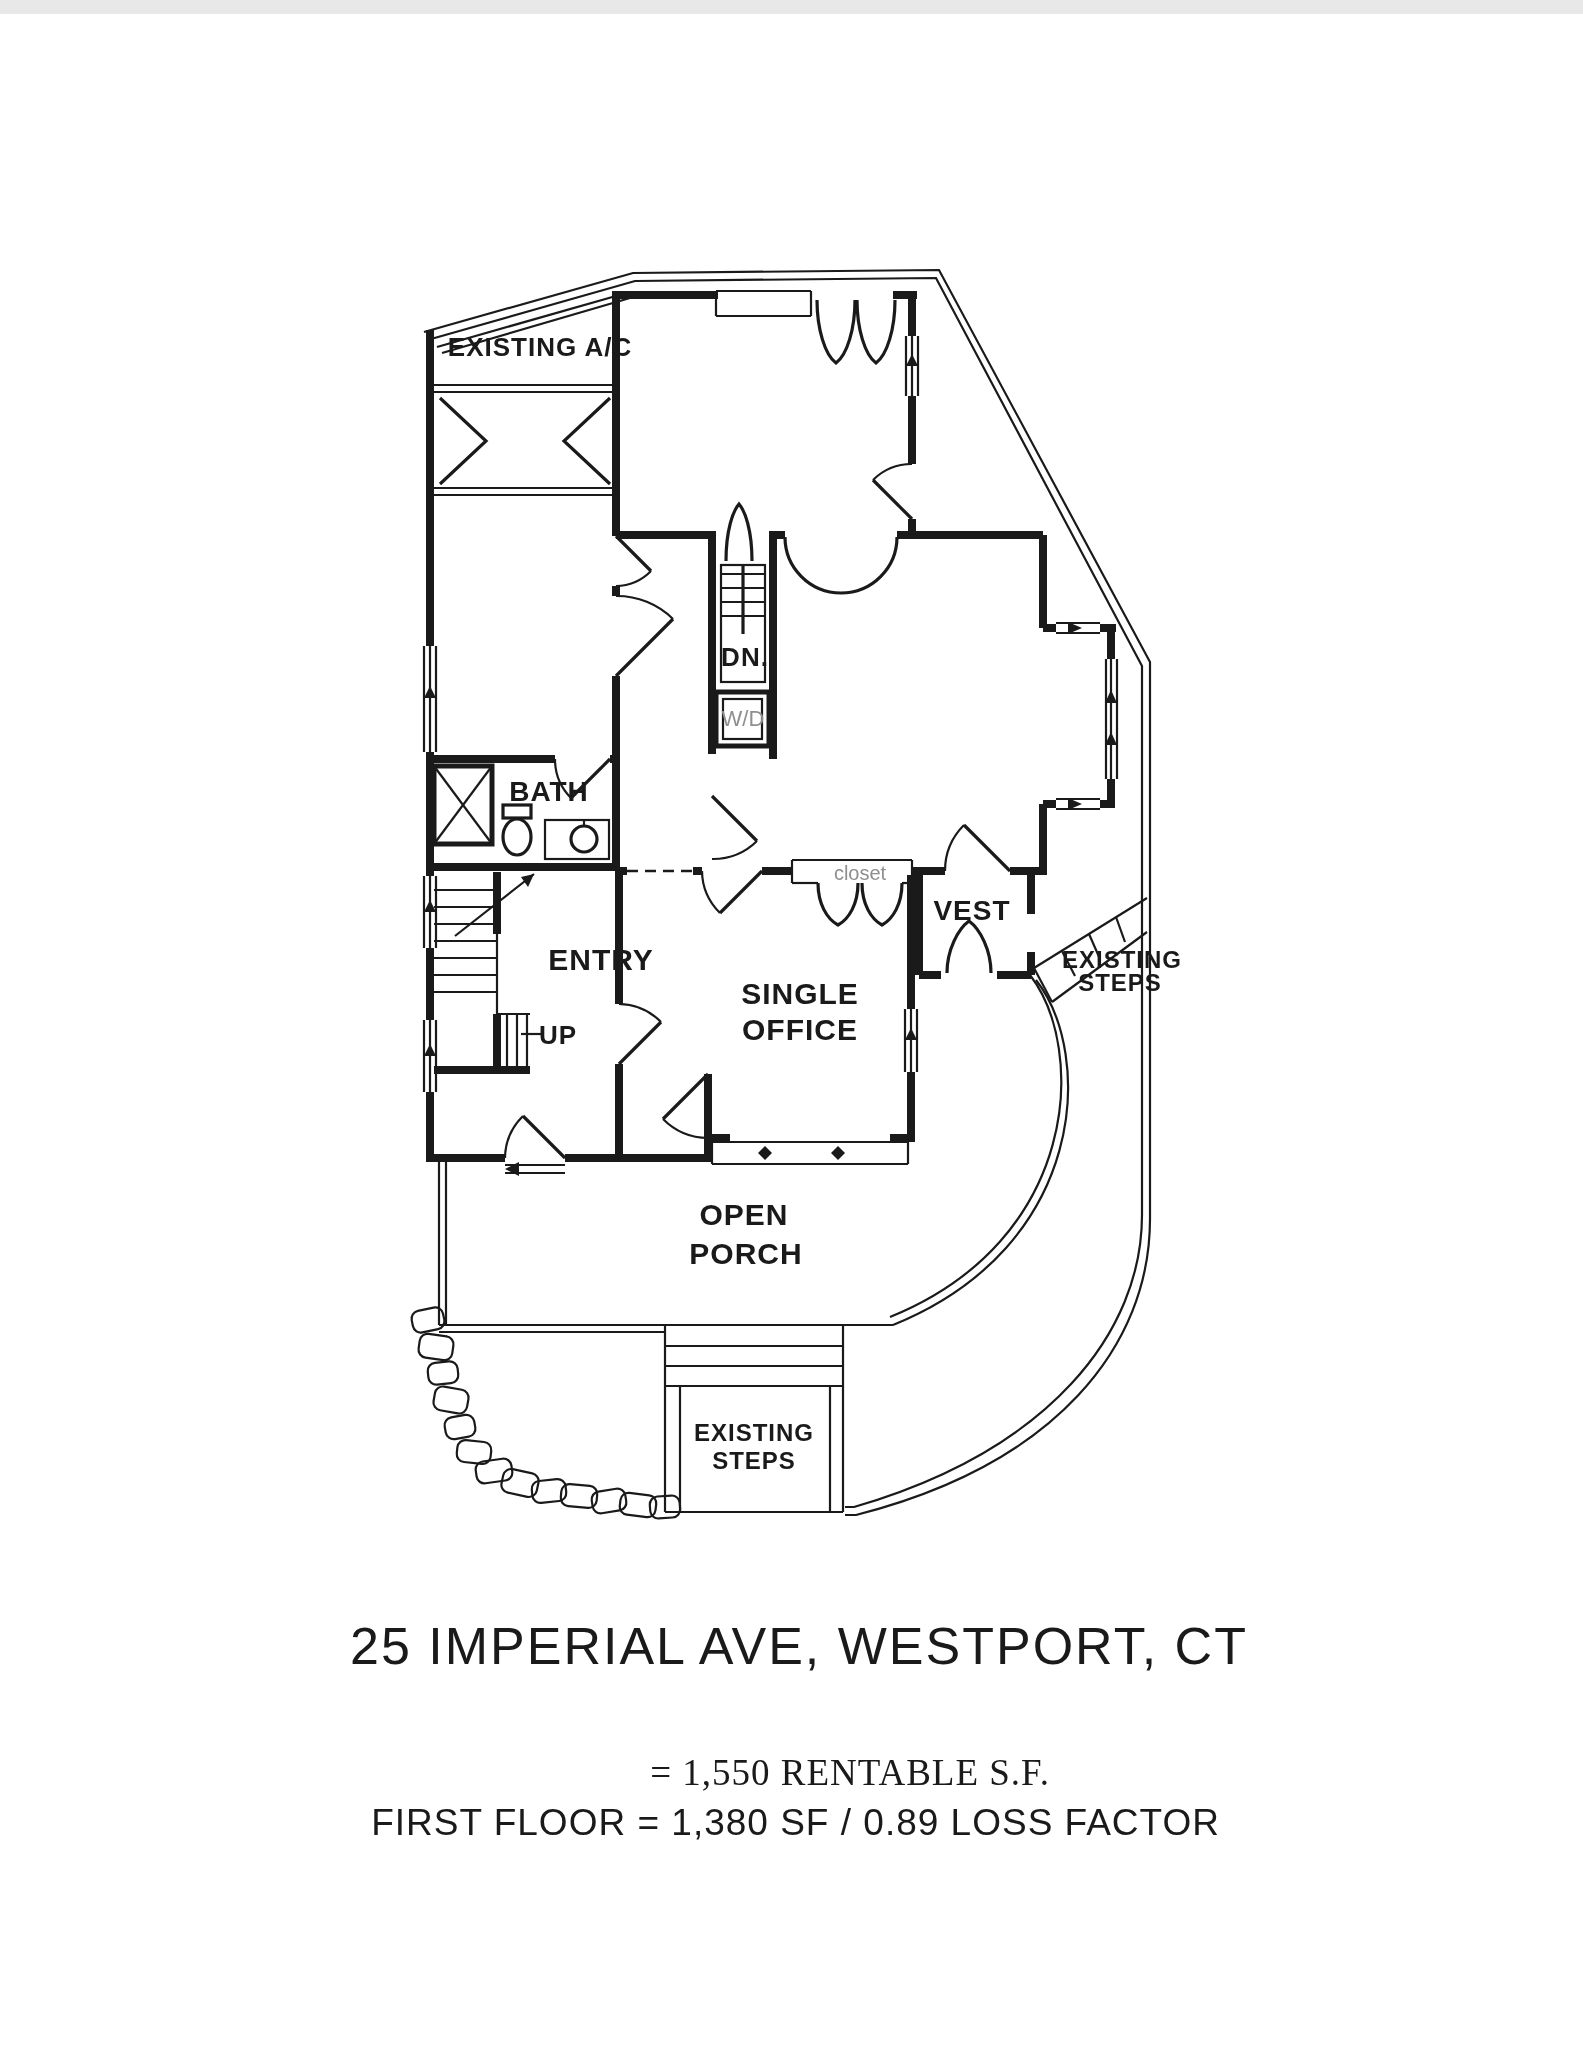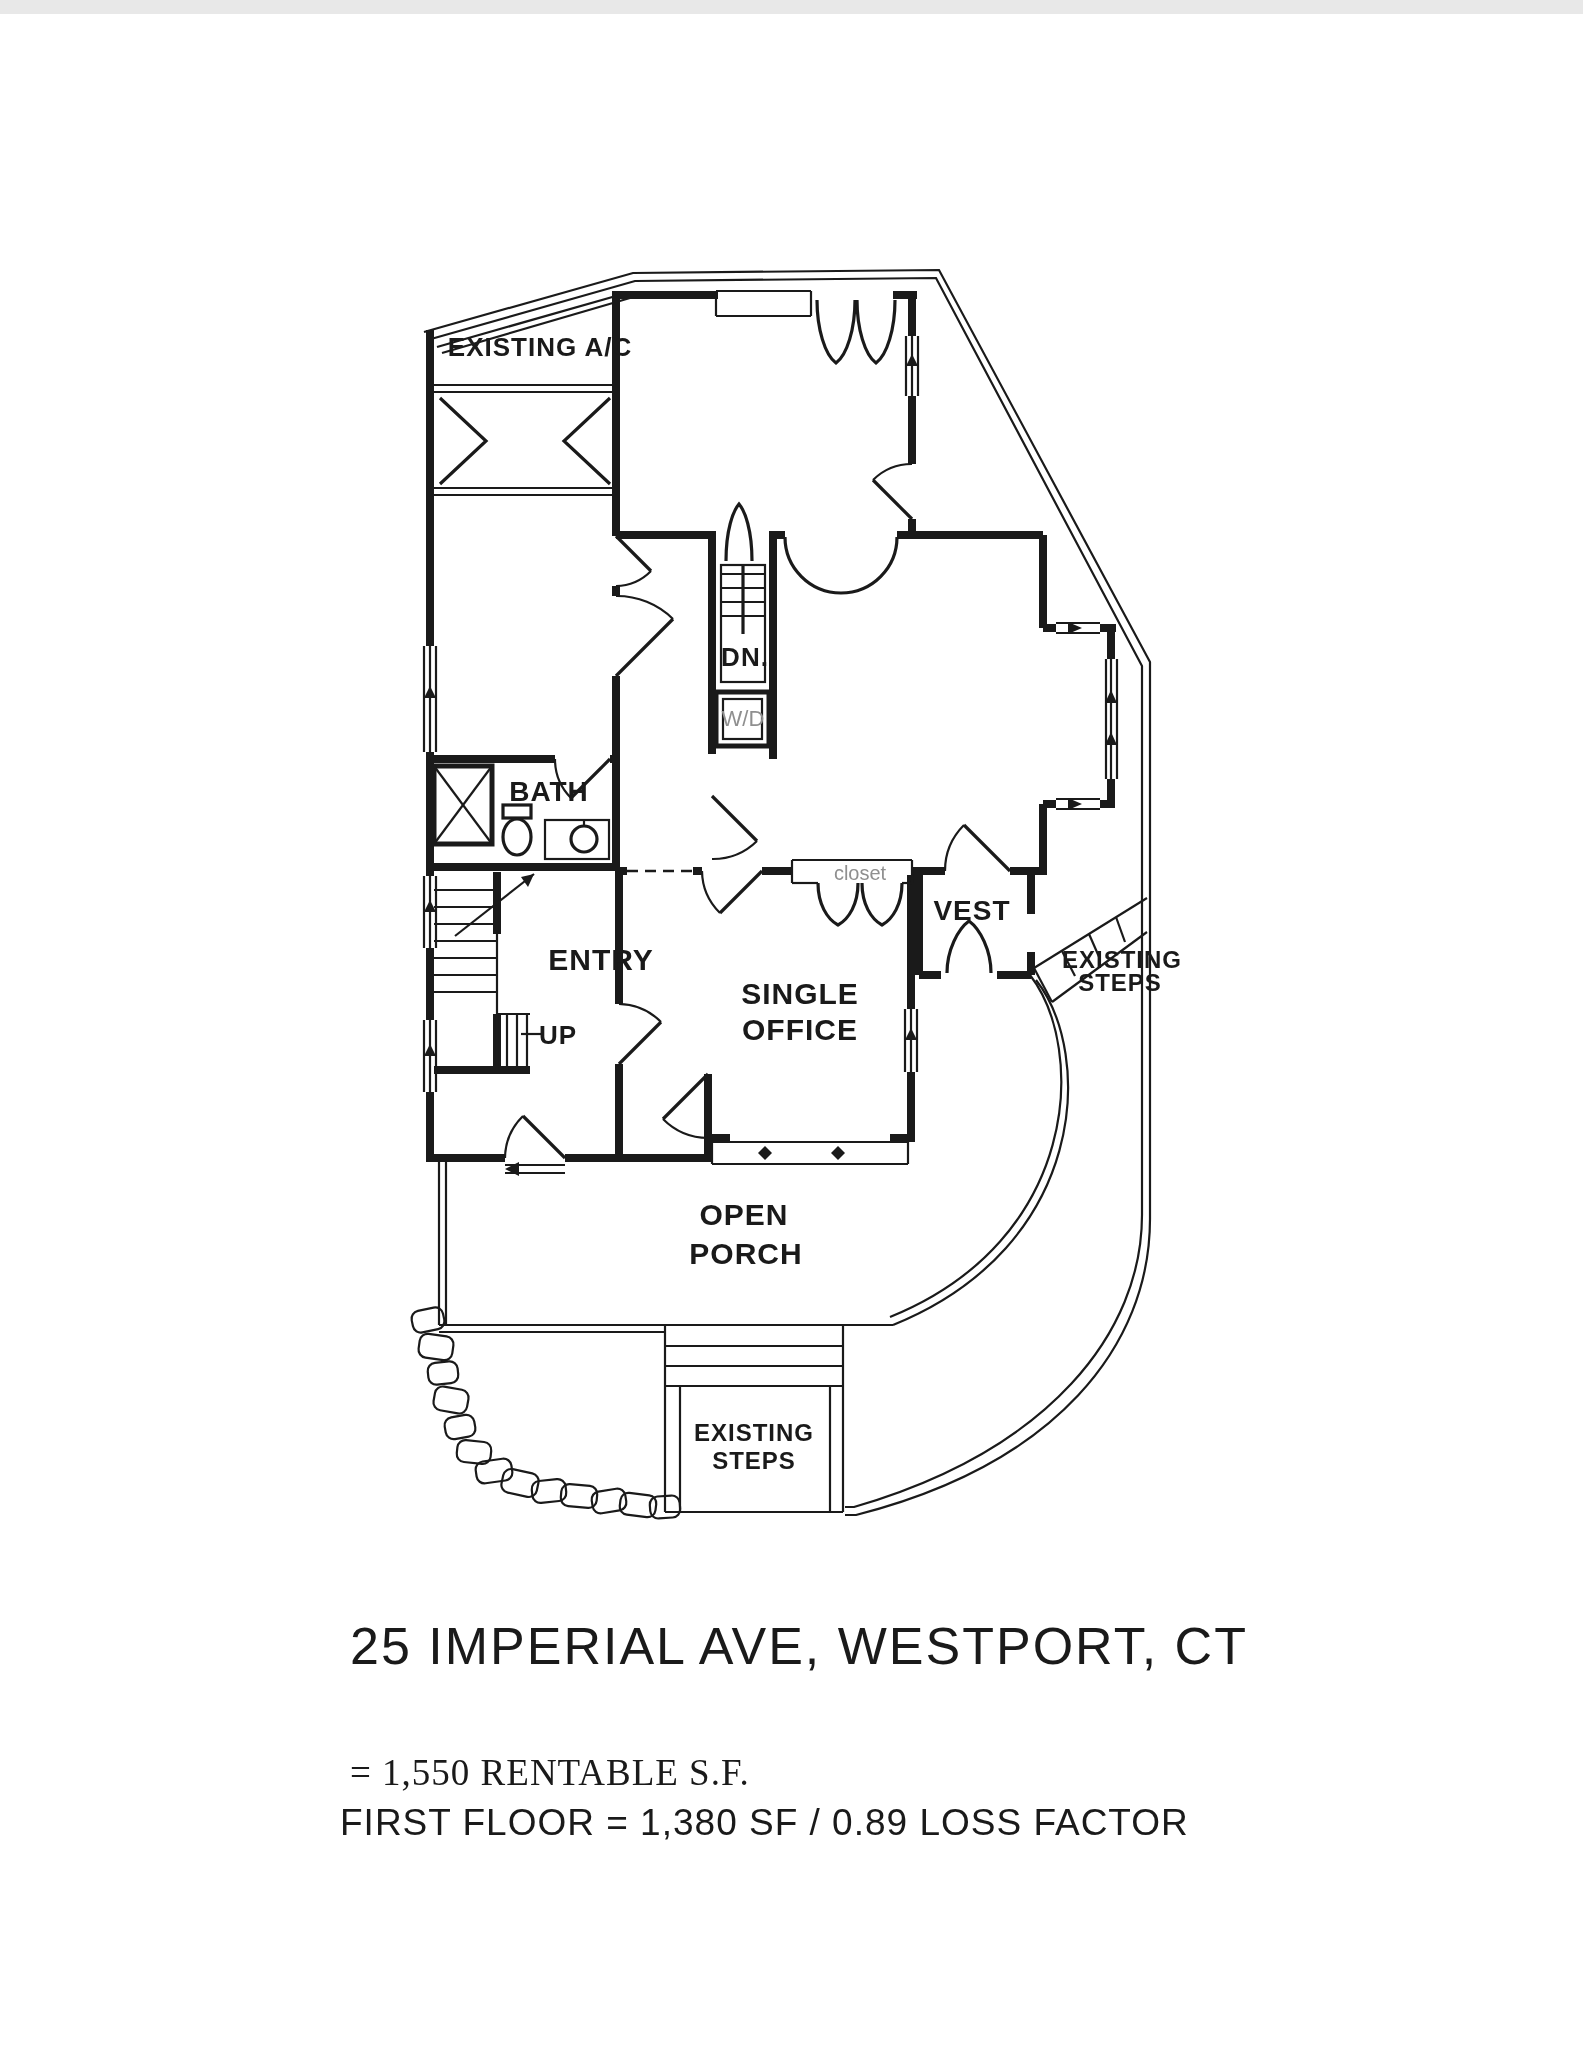--- a/index.html
+++ b/index.html
@@ -12,21 +12,21 @@
   
   .w  { stroke:var(--line); stroke-width:8;   fill:none; }          
   .w5 { stroke:var(--line); stroke-width:5;   fill:none; }
   .m  { stroke:var(--line); stroke-width:3.2; fill:none; }          
   .t  { stroke:var(--line); stroke-width:2.2; fill:none; }          
   .dash { stroke:var(--line); stroke-width:2.6; fill:none; stroke-dasharray:11 7; }
   .blk { fill:var(--line); stroke:none; }
   text.lbl  { fill:var(--line); font-weight:700; letter-spacing:1px; }
   text.mut  { fill:var(--muted); font-weight:400; }
   
-  .tb { position:absolute; color:var(--line); text-align:left; letter-spacing:2px; white-space:nowrap; }
+  .tb { position:absolute; color:var(--line); text-align:right; letter-spacing:2px; white-space:nowrap; }
   .tb-address { left:350px; top:1602px; width:874px; font-size:52px; }
   .tb-title   { left:350px; top:1684px; width:874px; font-size:49px; }
   .tb-title span { display:inline-block; padding:0 8px 10px 8px; border-bottom:4px solid var(--line); }
   .tb-area1   { left:340px; top:1788px; width:880px; font-size:37px; letter-spacing:1px; }
   .tb-area2   { left:350px; top:1737px; width:700px; font-size:37px; letter-spacing:1px;font-family:Liberation Serif, serif; }
 </style>
 </head>
 <body>
 
 <div class="page">

